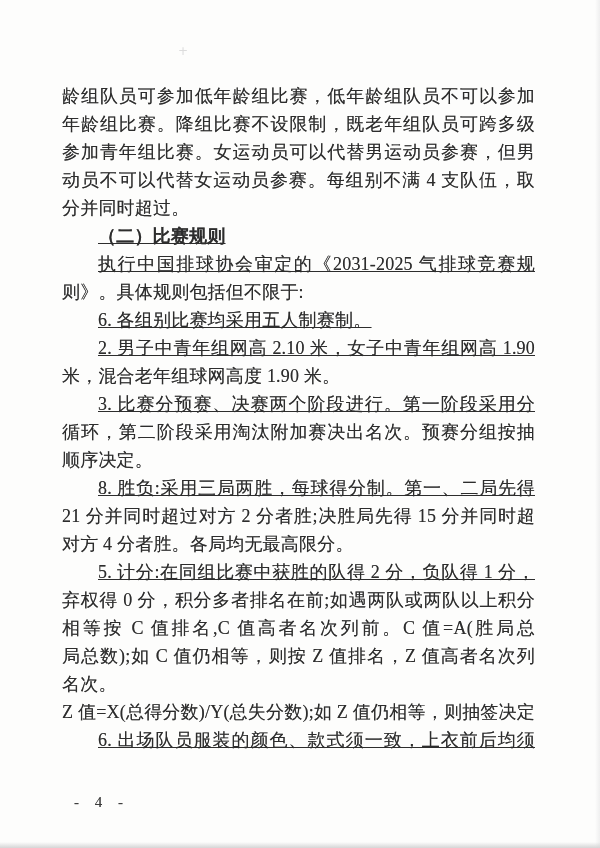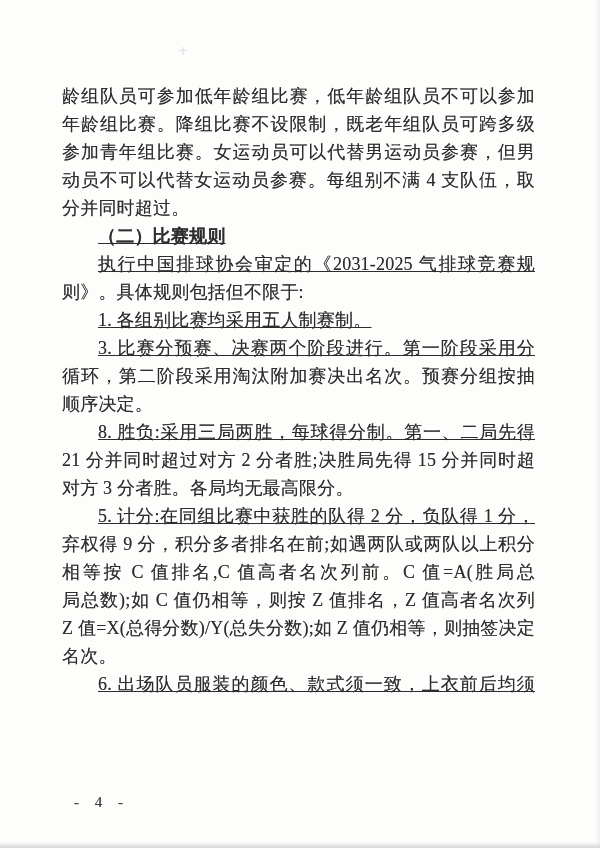--- a/index.html
+++ b/index.html
@@ -99,39 +99,43 @@
         <div class="line">分并同时超过。</div>
       </div>
       <div class="para bold">
         <div class="line indent">（二）比赛规则</div>
       </div>
       <div class="para">
         <div class="line fill indent">执行中国排球协会审定的《2031-2025 气排球竞赛规</div>
         <div class="line">则》。具体规则包括但不限于:</div>
       </div>
       <div class="para">
-        <div class="line indent">1. 各组别比赛均采用五人制赛制。</div>
+        <div class="line indent">6. 各组别比赛均采用五人制赛制。</div>
+      </div>
+      <div class="para">
+        <div class="line fill indent">2. 男子中青年组网高 2.10 米，女子中青年组网高 1.90</div>
+        <div class="line">米，混合老年组球网高度 1.90 米。</div>
       </div>
       <div class="para">
         <div class="line fill indent">3. 比赛分预赛、决赛两个阶段进行。第一阶段采用分组</div>
         <div class="line fill">循环，第二阶段采用淘汰附加赛决出名次。预赛分组按抽签</div>
         <div class="line">顺序决定。</div>
       </div>
       <div class="para">
         <div class="line fill indent">8. 胜负:采用三局两胜，每球得分制。第一、二局先得</div>
         <div class="line fill">21 分并同时超过对方 2 分者胜;决胜局先得 15 分并同时超过</div>
-        <div class="line">对方 3 分者胜。各局均无最高限分。</div>
+        <div class="line">对方 4 分者胜。各局均无最高限分。</div>
       </div>
       <div class="para">
         <div class="line fill indent">5. 计分:在同组比赛中获胜的队得 2 分，负队得 1 分，</div>
-        <div class="line fill">弃权得 9 分，积分多者排名在前;如遇两队或两队以上积分</div>
+        <div class="line fill">弃权得 0 分，积分多者排名在前;如遇两队或两队以上积分</div>
         <div class="line fill">相等按 C 值排名,C 值高者名次列前。C 值=A(胜局总数)/B(负</div>
         <div class="line fill">局总数);如 C 值仍相等，则按 Z 值排名，Z 值高者名次列前。</div>
+        <div class="line">名次。</div>
         <div class="line fill">Z 值=X(总得分数)/Y(总失分数);如 Z 值仍相等，则抽签决定</div>
-        <div class="line">名次。</div>
       </div>
       <div class="para">
         <div class="line indent">6. 出场队员服装的颜色、款式须一致，上衣前后均须有</div>
       </div>
     </div>
 
   <div class="footer-page-number">- 4 -</div>
 
   <div class="scan-edge-right"></div>
   <div class="scan-edge-bottom"></div>

